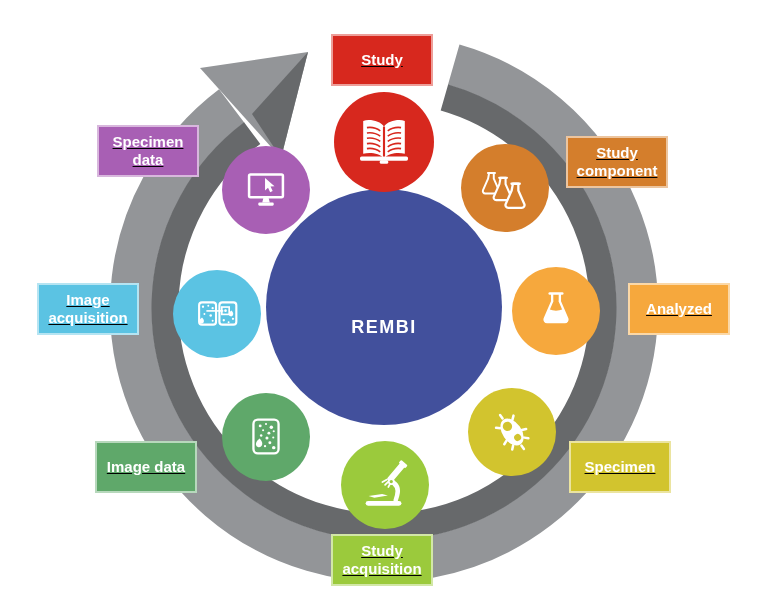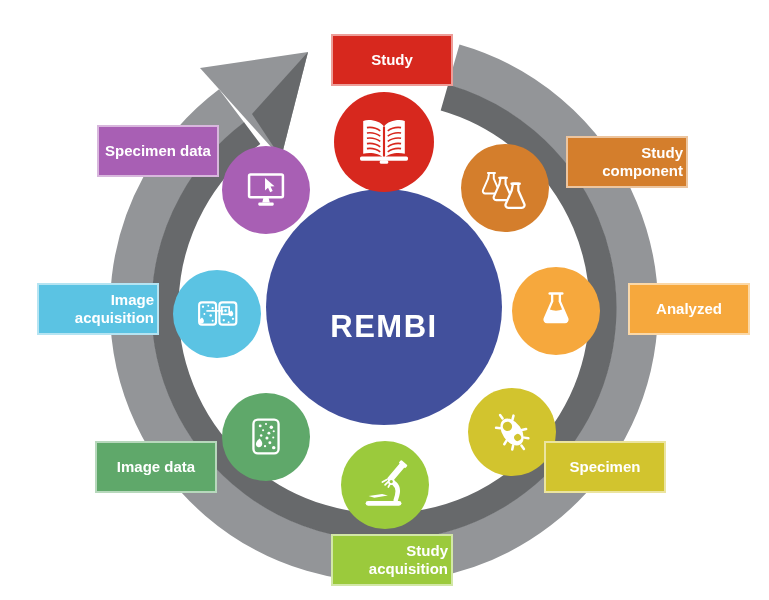--- a/index.html
+++ b/index.html
@@ -7,31 +7,31 @@
     position:relative; width:769px; height:600px; overflow:hidden;
     background:#fff; font-family:"Liberation Sans", sans-serif;
   }
   .ring-svg { position:absolute; left:0; top:0; }
   .center-circle {
     position:absolute; left:266px; top:189px; width:236px; height:236px;
     border-radius:50%; background:var(--c);
     display:flex; align-items:center; justify-content:center;
   }
   .center-title {
-    color:#fff; font-weight:bold; font-size:31px; letter-spacing:1.5px;margin-top:40px;
+    color:#fff; font-weight:bold; font-size:18px; letter-spacing:1.5px;margin-top:40px;
   }
   .icon-circle {
     position:absolute; border-radius:50%; background:var(--c);
     display:flex; align-items:center; justify-content:center;
   }
   .label-box {
-    position:absolute; width:122px; min-height:52px; box-sizing:border-box;
+    position:absolute; width:102px; min-height:52px; box-sizing:border-box;
     background:var(--c); border:2px solid rgba(255,255,255,.55);
     display:flex; align-items:center; justify-content:center;
-    text-align:right; padding:4px 3px;
+    text-align:center; padding:4px 3px;text-decoration:underline;
   }
   .label-box span {
     color:#fff; font-weight:bold; font-size:15px; line-height:18px;
   }
   svg .stroke { fill:none; stroke:#fff; stroke-linecap:round; stroke-linejoin:round; }
 </style>
 </head>
 <body>
 
 <div class="stage">
@@ -124,21 +124,21 @@
             <path d="M39.5 34 L43.8 35.8"></path>
               <path d="M20.5 34 L16.2 35.8"></path>
             <path d="M37 42 L40.2 45"></path>
               <path d="M23 42 L19.8 45"></path>
           </g>
           <circle cx="29.5" cy="22.5" r="4.8" fill="var(--c)"></circle>
           <circle cx="31.5" cy="38" r="3.6" fill="var(--c)"></circle>
         </g>
       </svg>
     </div>
-    <div class="label-box" style="left:544px;top:441px">
+    <div class="label-box" style="left:569px;top:441px">
       <span>Specimen</span>
     </div>
   </div>
 
   <div style="--c: #9BCA3C;">
     <div class="icon-circle" style="left:341px;top:441px;width:88px;height:88px">
       <svg width="58" height="58" viewBox="0 0 60 60">
         <g transform="rotate(40 34 26)">
           <rect x="29.5" y="1" width="9" height="4" rx="1.2" fill="#fff"></rect>
           <rect x="30.8" y="4.5" width="6.4" height="21" rx="1" fill="#fff"></rect>

